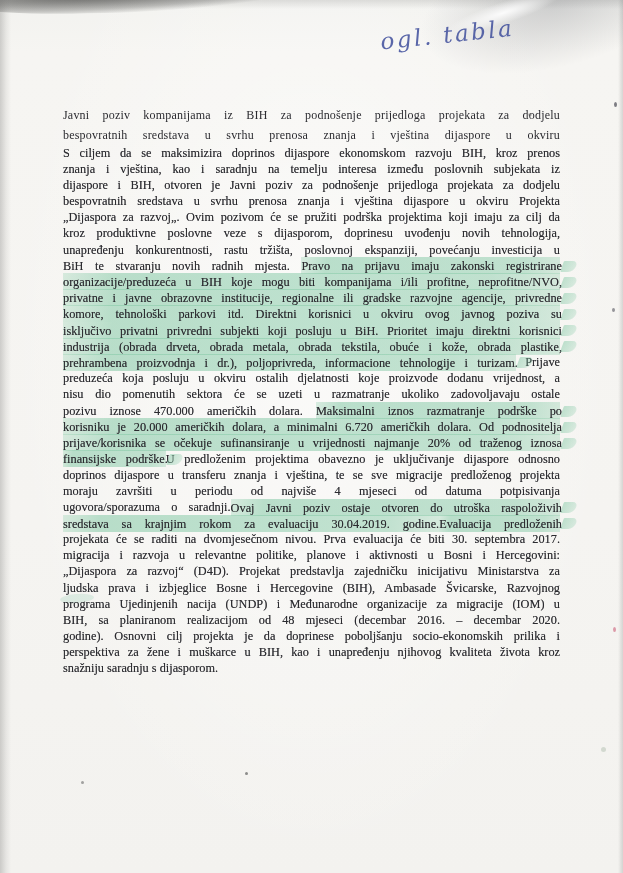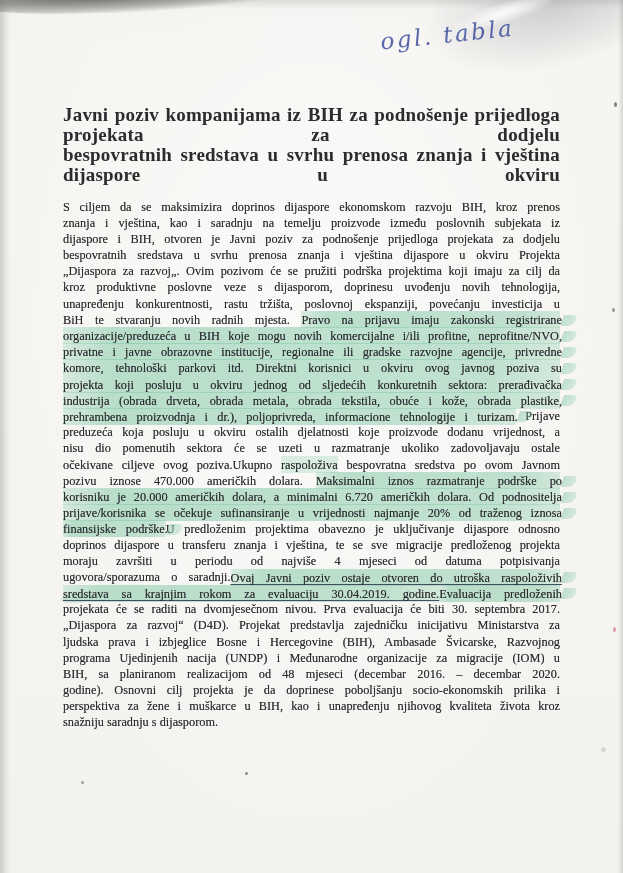--- a/index.html
+++ b/index.html
@@ -39,46 +39,45 @@
   .s5{left:613px;top:627px;width:3px;height:5px;background:rgba(200,80,110,.55);}
   .s6{left:601px;top:747px;width:5px;height:5px;background:rgba(150,170,150,.35);}
   .s7{left:528px;top:113px;width:4px;height:3px;background:rgba(100,100,100,.35);}
   .smudge-green{position:absolute;left:60px;top:594px;width:34px;height:9px;border-radius:50%;
     background:rgba(134,202,167,.22);transform:rotate(-4deg);}
   
   .note{position:absolute;left:372px;top:2px;width:200px;height:60px;}
   
   .content{position:absolute;left:63px;top:105px;width:497px;}
   .title-line{
-    font-weight:bold;font-size:19px;line-height:20px;
+    font-weight:normal;font-size:12px;line-height:20px;
     text-align:justify;text-align-last:justify;letter-spacing:.2px;
   }
   .title-line.align-left{text-align-last:left;}
-  .doc-body{margin-top:14px;}
+  .doc-body{}
   .body-line{
     font-size:12.3px;line-height:16.1px;min-height:16.1px;
     text-align:justify;text-align-last:justify;
     text-shadow:0 0 .45px rgba(43,43,48,.55);
   }
   .body-line.align-left{text-align-last:left;}
   .hl{
     background:linear-gradient(100deg,rgba(140,205,170,.30),rgba(132,201,166,.55) 10%,rgba(132,201,166,.48) 86%,rgba(140,205,170,.32));
     border-radius:0;padding:1.5px 0;
     box-decoration-break:clone;-webkit-box-decoration-break:clone;
   }
   .hl.faint{background:rgba(146,208,176,.30);}
   .tail{position:relative;}
   .tail::after{
     content:"";display:inline-block;width:14px;height:11px;
     margin-right:-16px;margin-bottom:-2px;vertical-align:baseline;
     background:linear-gradient(100deg,rgba(132,201,166,.5),rgba(132,201,166,.25));
     border-radius:2px 10px 12px 3px;transform:skewX(-20deg);
   }
   .ul{
-    text-decoration:underline;
     text-decoration-thickness:1.3px;
     text-underline-offset:2.5px;
     text-decoration-color:#434c60;
   }
 </style>
 </head>
 <body>
 
 <div class="page">
 
@@ -105,45 +104,45 @@
     </svg>
   </div>
 
   <div class="content">
     <div id="title-root">
         <div class="title-line">Javni poziv kompanijama iz BIH za podnošenje prijedloga projekata za dodjelu</div>
         <div class="title-line">bespovratnih sredstava u svrhu prenosa znanja i vještina dijaspore u okviru</div>
       </div>
     <div class="doc-body" id="body-root">
         <div class="body-line"><span>S ciljem da se maksimizira doprinos dijaspore ekonomskom razvoju BIH, kroz prenos</span></div>
-        <div class="body-line"><span>znanja i vještina, kao i saradnju na temelju proizvode između poslovnih subjekata iz</span></div>
+        <div class="body-line"><span>znanja i vještina, kao i saradnju na temelju interesa između poslovnih subjekata iz</span></div>
         <div class="body-line"><span>dijaspore i BIH, otvoren je Javni poziv za podnošenje prijedloga projekata za dodjelu</span></div>
         <div class="body-line"><span>bespovratnih sredstava u svrhu prenosa znanja i vještina dijaspore u okviru Projekta</span></div>
         <div class="body-line"><span>„Dijaspora za razvoj„. Ovim pozivom će se pružiti podrška projektima koji imaju za cilj da</span></div>
         <div class="body-line"><span>kroz produktivne poslovne veze s dijasporom, doprinesu uvođenju novih tehnologija,</span></div>
         <div class="body-line"><span>unapređenju konkurentnosti, rastu tržišta, poslovnoj ekspanziji, povećanju investicija u</span></div>
         <div class="body-line"><span>BiH te stvaranju novih radnih mjesta. </span><span class="hl tail">Pravo na prijavu imaju zakonski registrirane</span></div>
-        <div class="body-line"><span class="hl tail">organizacije/preduzeća u BIH koje mogu novih komercijalne i/ili profitne, neprofitne/NVO,</span></div>
+        <div class="body-line"><span class="hl tail">organizacije/preduzeća u BIH koje mogu biti kompanijama i/ili profitne, neprofitne/NVO,</span></div>
         <div class="body-line"><span class="hl tail">privatne i javne obrazovne institucije, regionalne ili gradske razvojne agencije, privredne</span></div>
         <div class="body-line"><span class="hl tail">komore, tehnološki parkovi itd. Direktni korisnici u okviru ovog javnog poziva su</span></div>
-        <div class="body-line"><span class="hl tail">projekta koji posluju u okviru jednog od sljedećih konkuretnih sektora: prerađivačka</span></div>
+        <div class="body-line"><span class="hl tail">isključivo privatni privredni subjekti koji posluju u BiH. Prioritet imaju direktni korisnici</span></div>
         <div class="body-line"><span class="hl tail">industrija (obrada drveta, obrada metala, obrada tekstila, obuće i kože, obrada plastike,</span></div>
         <div class="body-line"><span class="hl tail">prehrambena proizvodnja i dr.), poljoprivreda, informacione tehnologije i turizam.</span><span> Prijave</span></div>
         <div class="body-line"><span>preduzeća koja posluju u okviru ostalih djelatnosti koje proizvode dodanu vrijednost, a</span></div>
         <div class="body-line"><span>nisu dio pomenutih sektora će se uzeti u razmatranje ukoliko zadovoljavaju ostale</span></div>
-        <div class="body-line"><span>očekivane ciljeve ovog poziva.Ukupno </span><span class="hl faint">raspoloživa</span><span> bespovratna sredstva po ovom Javnom</span></div>
         <div class="body-line"><span>pozivu iznose 470.000 američkih dolara. </span><span class="hl tail">Maksimalni iznos razmatranje podrške po</span></div>
         <div class="body-line"><span class="hl tail">korisniku je 20.000 američkih dolara, a minimalni 6.720 američkih dolara. Od podnositelja</span></div>
         <div class="body-line"><span class="hl tail">prijave/korisnika se očekuje sufinansiranje u vrijednosti najmanje 20% od traženog iznosa</span></div>
         <div class="body-line"><span class="hl tail">finansijske podrške.</span><span>U predloženim projektima obavezno je uključivanje dijaspore odnosno</span></div>
         <div class="body-line"><span>doprinos dijaspore u transferu znanja i vještina, te se sve migracije predloženog projekta</span></div>
         <div class="body-line"><span>moraju završiti u periodu od najviše 4 mjeseci od datuma potpisivanja</span></div>
         <div class="body-line"><span>ugovora/sporazuma o saradnji.</span><span class="hl ul tail">Ovaj Javni poziv ostaje otvoren do utroška raspoloživih</span></div>
         <div class="body-line"><span class="hl ul">sredstava sa krajnjim rokom za evaluaciju 30.04.2019. godine.</span><span class="hl tail">Evaluacija predloženih</span></div>
         <div class="body-line"><span>projekata će se raditi na dvomjesečnom nivou. Prva evaluacija će biti 30. septembra 2017.</span></div>
+        <div class="body-line"><span>migracija i razvoja u relevantne politike, planove i aktivnosti u Bosni i Hercegovini:</span></div>
         <div class="body-line"><span>„Dijaspora za razvoj“ (D4D). Projekat predstavlja zajedničku inicijativu Ministarstva za</span></div>
         <div class="body-line"><span>ljudska prava i izbjeglice Bosne i Hercegovine (BIH), Ambasade Švicarske, Razvojnog</span></div>
         <div class="body-line"><span>programa Ujedinjenih nacija (UNDP) i Međunarodne organizacije za migracije (IOM) u</span></div>
         <div class="body-line"><span>BIH, sa planiranom realizacijom od 48 mjeseci (decembar 2016. – decembar 2020.</span></div>
         <div class="body-line"><span>godine). Osnovni cilj projekta je da doprinese poboljšanju socio-ekonomskih prilika i</span></div>
         <div class="body-line"><span>perspektiva za žene i muškarce u BIH, kao i unapređenju njihovog kvaliteta života kroz</span></div>
         <div class="body-line align-left"><span>snažniju saradnju s dijasporom.</span></div>
       </div>
   </div>
 

